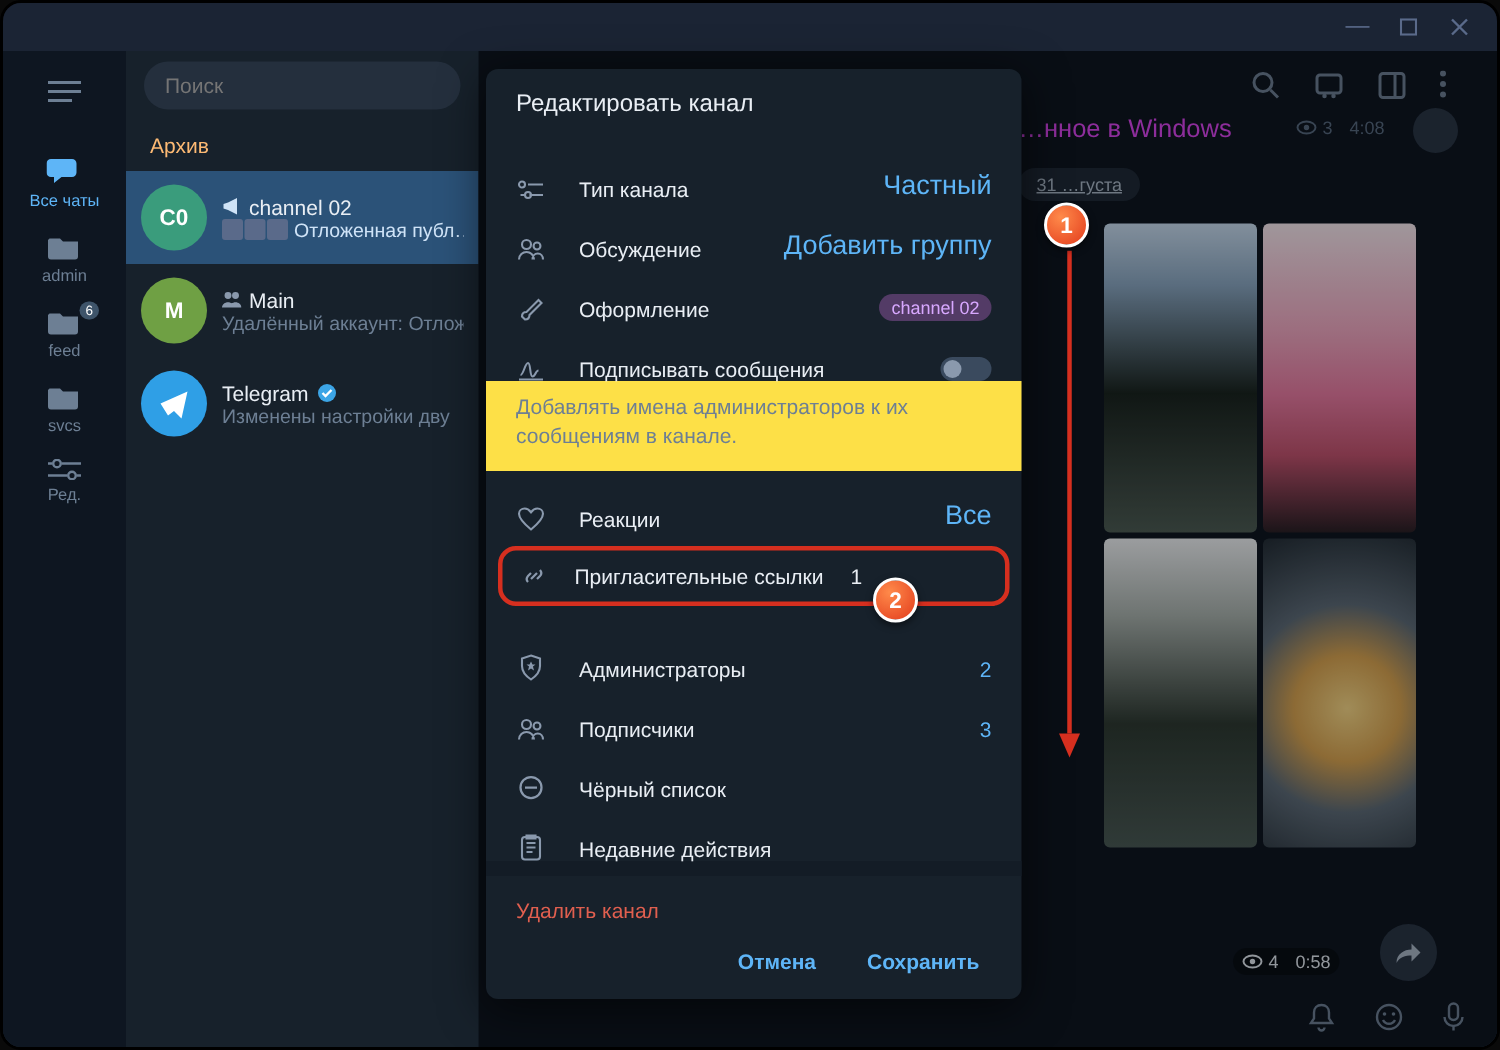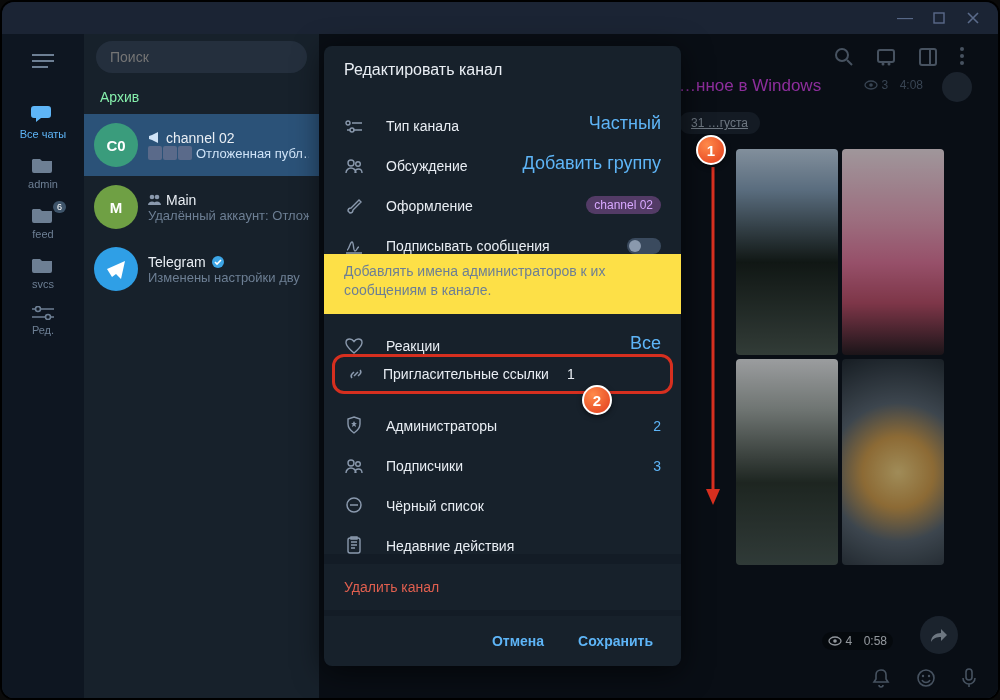--- a/index.html
+++ b/index.html
@@ -13,21 +13,21 @@
   .rail .menu-btn{height:34px;display:flex;align-items:center;justify-content:center;color:#6d7f94;margin-bottom:18px;}
   .rail-item{display:flex;flex-direction:column;align-items:center;gap:4px;padding:8px 0;width:100%;position:relative;}
   .rail-item.active{color:#5eb5f7;}
   .rail-item.active::before{content:"";position:absolute;left:0;top:4px;bottom:4px;width:3px;border-radius:2px;}
   .rail .ic{font-size:20px;}
   .rail .badge{position:absolute;top:3px;right:18px;background:#3e546a;color:#fff;border-radius:8px;font-size:9px;padding:0 4px;line-height:12px;}
   
   .chatcol{width:235px;background:#17212b;flex-shrink:0;display:flex;flex-direction:column;}
   .searchbar{height:46px;display:flex;align-items:center;padding:0 12px;}
   .searchbar input{flex:1;height:32px;border:none;background:#242f3d;border-radius:16px;color:#6d7f94;padding:0 14px;font-size:14px;outline:none;}
-  .archive{height:34px;display:flex;align-items:center;padding:0 16px;color:#86efac;font-size:14px;}
+  .archive{height:34px;display:flex;align-items:center;padding:0 16px;color:#fdba74;font-size:14px;}
   .chat-item{height:62px;display:flex;align-items:center;padding:0 10px;gap:10px;color:#8a99ad;overflow:hidden;}
   .chat-item.selected{background:#2b5278;color:#fff;}
   .chat-item.selected .chat-sub{color:#cfe3f7;}
   .avatar{width:44px;height:44px;border-radius:50%;flex-shrink:0;display:flex;align-items:center;justify-content:center;color:#fff;font-weight:600;font-size:15px;}
   .av-c0{background:#3a9c7c;}
   .av-m{background:#6fa044;}
   .av-tg{background:#2f9fe6;}
   .chat-txt{flex:1;overflow:hidden;}
   .chat-title{font-size:14px;display:flex;align-items:center;gap:5px;color:#e9eef4;white-space:nowrap;}
   .chat-item:not(.selected) .chat-title{color:#e9eef4;}
@@ -62,21 +62,21 @@
   .mrow{height:40px;display:flex;align-items:flex-end;padding:0 20px;gap:22px;color:#e9eef4;font-size:14px;}
   .mrow .ic{width:20px;color:#8a99ad;display:flex;justify-content:center;}
   .mrow .lab{flex:1;}
   .mrow .val-link{color:#5eb5f7;font-size:18px;}
   .mrow .val-num{color:#5eb5f7;font-size:14px;}
   .mrow .chip{background:#533b66;color:#d8a8ff;font-size:12px;padding:2px 8px;border-radius:10px;}
   .toggle{width:34px;height:16px;background:#3a4a5e;border-radius:8px;position:relative;}
   .toggle::after{content:"";position:absolute;width:12px;height:12px;background:#8a99ad;border-radius:50%;top:2px;left:2px;}
   .hint{padding:8px 20px 14px 20px;color:#6d7f94;font-size:14px;line-height:1.35;background:#fde047;}
   .sep{height:10px;background:#131c26;}
-  .highlight{border:3px solid #d62f1f;border-radius:12px;margin:0 8px;height:40px;display:flex;align-items:center;padding:0 12px;gap:18px;color:#e9eef4;font-size:14px;position:relative;}
+  .highlight{border:3px solid #d62f1f;border-radius:12px;margin:10px 8px;height:40px;display:flex;align-items:center;padding:0 12px;gap:18px;color:#e9eef4;font-size:14px;position:relative;}
   .delete-row{height:46px;display:flex;align-items:center;padding:0 20px;color:#e05f4f;font-size:14px;}
   .modal-ft{height:50px;display:flex;align-items:center;justify-content:flex-end;gap:10px;padding:0 16px;}
   .modal-ft button{background:none;border:none;color:#5eb5f7;font-size:14px;font-weight:600;padding:8px 12px;cursor:pointer;}
   
   .marker{position:absolute;width:30px;height:30px;border-radius:50%;background:radial-gradient(circle at 35% 30%,#ff8a4a,#e23b1c);border:2px solid #fff;color:#fff;font-weight:700;display:flex;align-items:center;justify-content:center;font-size:15px;z-index:10;box-shadow:0 2px 5px rgba(0,0,0,.5);}
   .arrow{position:absolute;z-index:9;}
   svg{display:block;}
 </style>
 </head>
 <body>

